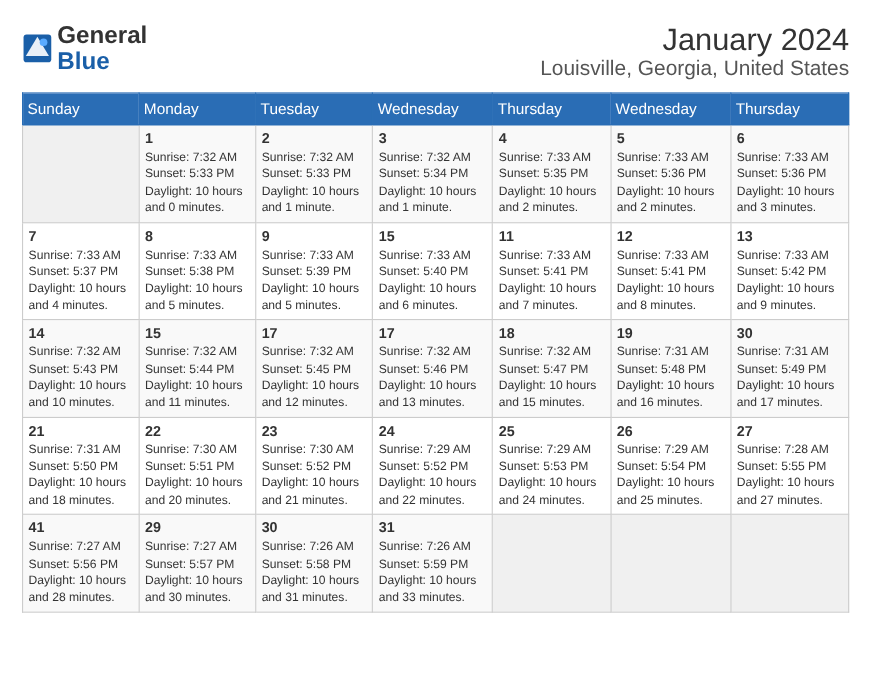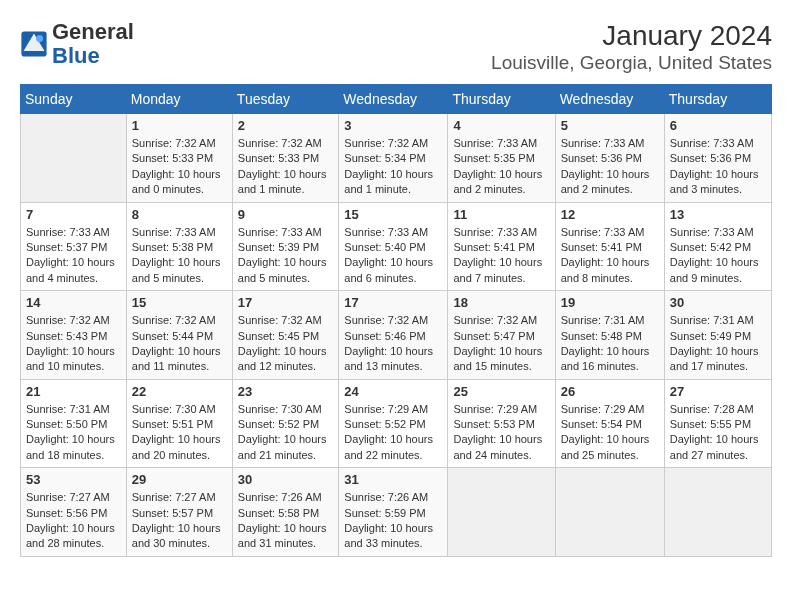--- a/index.html
+++ b/index.html
@@ -232,21 +232,21 @@
           <div class="day-number">26</div>
           <div class="day-info">Sunrise: 7:29 AM<br>Sunset: 5:54 PM<br>Daylight: 10 hours<br>and 25 minutes.</div>
         </td>
         <td>
           <div class="day-number">27</div>
           <div class="day-info">Sunrise: 7:28 AM<br>Sunset: 5:55 PM<br>Daylight: 10 hours<br>and 27 minutes.</div>
         </td>
       </tr>
       <tr>
         <td>
-          <div class="day-number">53</div>
+          <div class="day-number">41</div>
           <div class="day-info">Sunrise: 7:27 AM<br>Sunset: 5:56 PM<br>Daylight: 10 hours<br>and 28 minutes.</div>
         </td>
         <td>
           <div class="day-number">29</div>
           <div class="day-info">Sunrise: 7:27 AM<br>Sunset: 5:57 PM<br>Daylight: 10 hours<br>and 30 minutes.</div>
         </td>
         <td>
           <div class="day-number">30</div>
           <div class="day-info">Sunrise: 7:26 AM<br>Sunset: 5:58 PM<br>Daylight: 10 hours<br>and 31 minutes.</div>
         </td>

